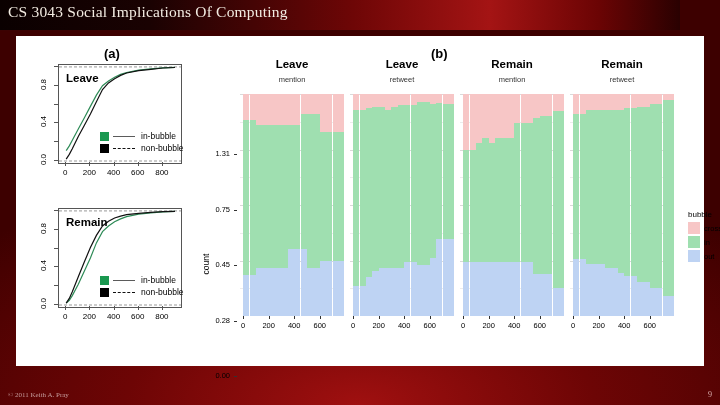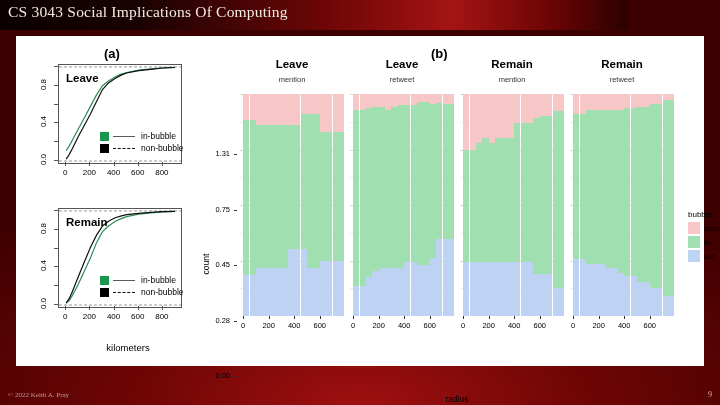--- a/index.html
+++ b/index.html
@@ -11,21 +11,21 @@
   #slide {
     position: relative;
     width: 720px; height: 405px;
     background: #5a0000;
     background-image:
       radial-gradient(ellipse 520px 240px at 50% 100%, #a01010 0%, #6d0505 45%, #3d0000 100%);
     overflow: hidden;
   }
   
   #titlebar {
-    position: absolute; left: 0; top: 0; width: 628px; height: 30px;
+    position: absolute; left: 0; top: 0; width: 680px; height: 30px;
     background: linear-gradient(to right, #0a0000 0%, #1a0202 22%, #6e0606 52%, #a41414 72%, #6b0404 88%, #2a0101 100%);
     border-bottom: 1px solid #3b0202;
   }
   #title-text {
     position: absolute; left: 8px; top: 3px;
     font-family: "Liberation Serif", serif;
     font-size: 15.5px; color: #f3ece2; letter-spacing: .2px;
     white-space: nowrap;
   }
   #wpi-logo {
@@ -224,21 +224,20 @@
        <span class="ltext">in-bubble</span>
      </div>
      <div class="row">
        <span class="swatch" style="background:#000000"></span>
        <span class="line-dash"></span>
        <span class="ltext">non-bubble</span>
      </div>
             </div>
           </div>
         </div>
-      <div id="xlab-a" style="top:306px;left:12px;">kilometers</div>
     </div>
 
     <div id="panel-b">
       <div class="panel-letter" id="label-b" style="left:237px;top:10px;">(b)</div>
       <div id="facets">
           <div class="facet" style="left: 46px; width: 104px; height: 302px; top: 0px;">
             <div class="facet-title">Leave</div>
             <div class="facet-sub">mention</div>
             <div class="plot-area" style="left: 0px; width: 104px; height: 222px;">
               <div class="gridline-h" style="top: 166.5px;"></div>
@@ -684,21 +683,20 @@
           <div class="ytick-b" style="left: 12px; top: 279.5px;">0.28</div>
           <div style="position: absolute; left: 40px; top: 284.5px; width: 3px; height: 1px; background: rgb(51, 51, 51);"></div>
           <div class="ytick-b" style="left: 12px; top: 224px;">0.45</div>
           <div style="position: absolute; left: 40px; top: 229px; width: 3px; height: 1px; background: rgb(51, 51, 51);"></div>
           <div class="ytick-b" style="left: 12px; top: 168.5px;">0.75</div>
           <div style="position: absolute; left: 40px; top: 173.5px; width: 3px; height: 1px; background: rgb(51, 51, 51);"></div>
           <div class="ytick-b" style="left: 12px; top: 113px;">1.31</div>
           <div style="position: absolute; left: 40px; top: 118px; width: 3px; height: 1px; background: rgb(51, 51, 51);"></div>
         </div>
       <div id="ylab-b" style="left: -18px; top: 223px; width: 60px; text-align: center;">count</div>
-      <div id="xlab-b" style="left: 46px; top: 358px; width: 434px;">radius</div>
       <div id="legend-b" style="left: 494px; top: 174px;">
         <div class="ltitle">bubble</div>
         <div id="legend-b-items">
             <div class="lrow">
               <span class="lsw" style="background:#f7c6c6"></span>
      <span class="llab">cross</span>
             </div>
             <div class="lrow">
               <span class="lsw" style="background:#9fdfb0"></span>
      <span class="llab">in</span>
@@ -706,16 +704,16 @@
             <div class="lrow">
               <span class="lsw" style="background:#bed3f3"></span>
      <span class="llab">out</span>
             </div>
           </div>
       </div>
     </div>
 
   </div>
 
-  <div id="footer-copy">© 2022 Keith A. Pray</div>
+  <div id="footer-copy">© 2011 Keith A. Pray</div>
   <div id="footer-num">9</div>
 
 </div>
 
 </body></html>

